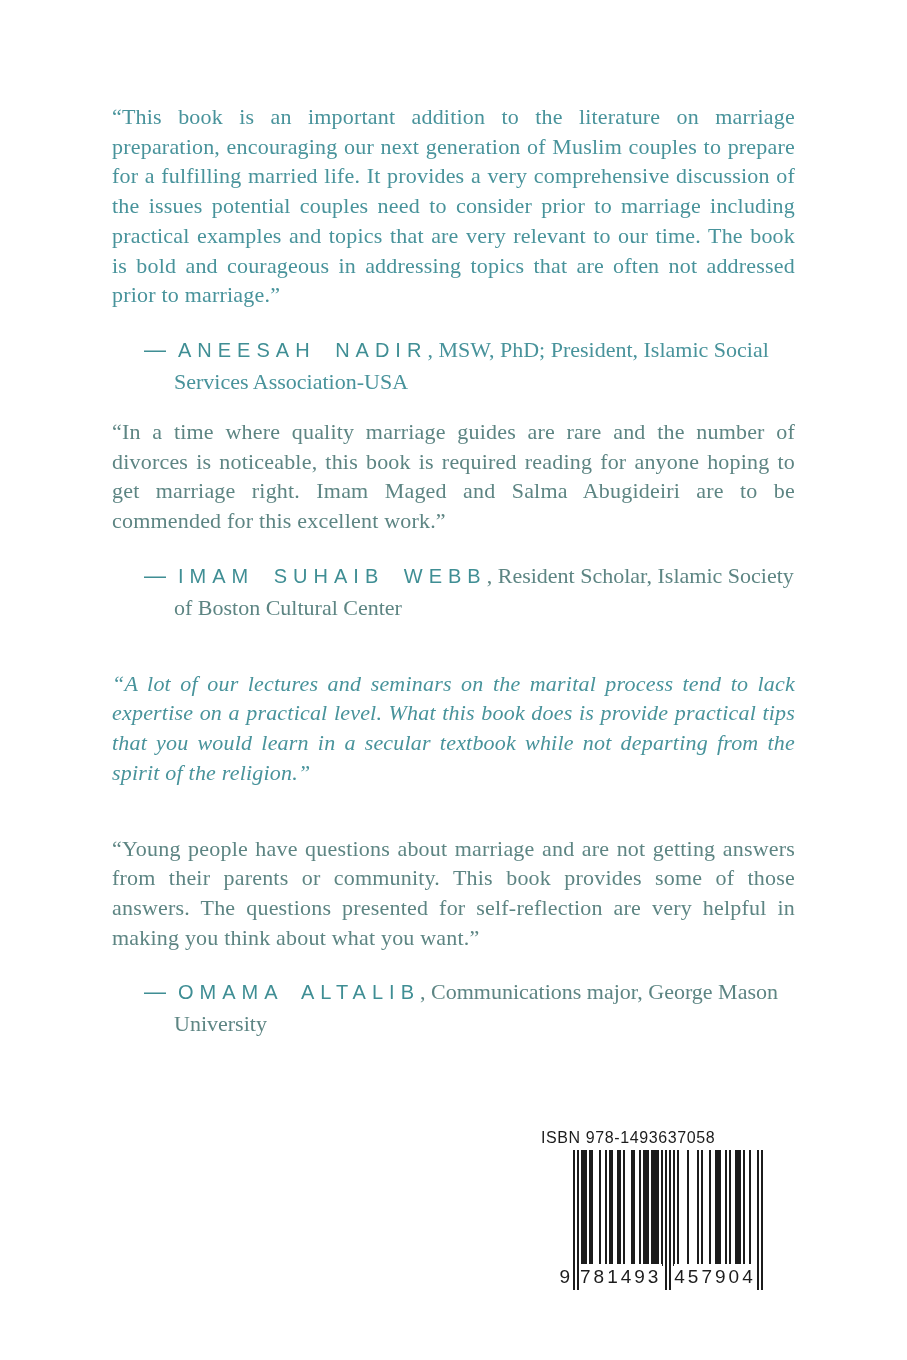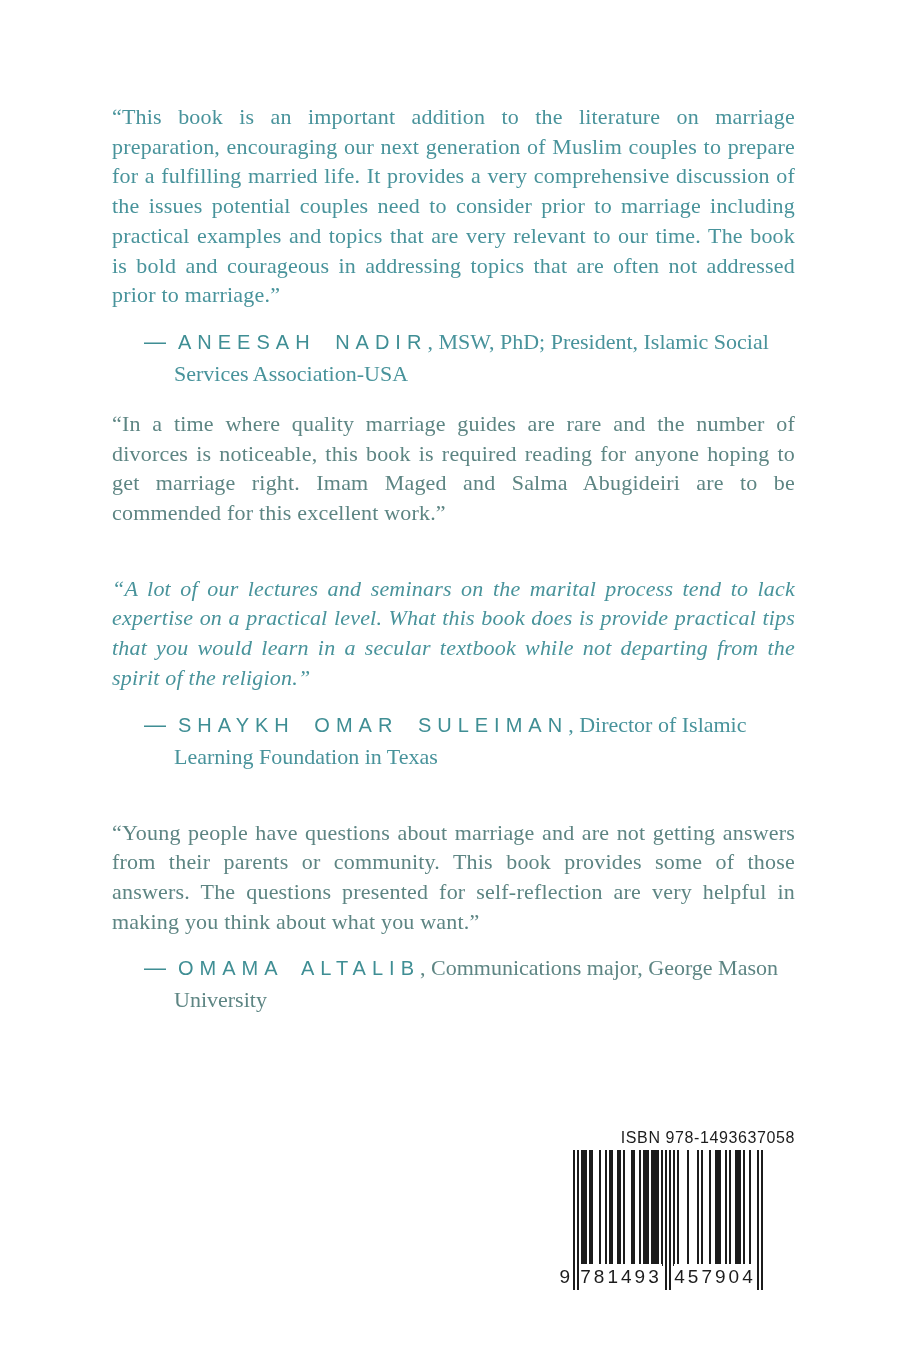--- a/index.html
+++ b/index.html
@@ -23,21 +23,21 @@
   }
   .quote{
     margin:46px 0 0 0;
     font-size:22px;
     line-height:29.7px;
     text-align:justify;
     letter-spacing:0.2px;
   }
   .block:first-child .quote{margin-top:0;}
   .attr{
-    margin:16px 0 0 62px;
+    margin:24px 0 0 62px;
     text-indent:-30px;
     font-size:22px;
     line-height:31px;
   }
   .dash{
     font-family:"Liberation Sans", sans-serif;
     margin-right:12px;
     letter-spacing:0;
   }
   .name{
@@ -54,21 +54,21 @@
     position:absolute;
     left:541px;top:1122px;
     width:254px;height:183px;
     background:#ffffff;
     box-sizing:border-box;
   }
   .isbn-label{
     font-family:"Liberation Sans", sans-serif;
     font-size:16px;
     letter-spacing:0.6px;
-    text-align:right;
+    text-align:left;
     padding-top:7px;
     color:#1c1c1c;
   }
   .bars{
     position:relative;
     width:190px;
     height:142px;
     margin:3px auto 0 auto;
   }
   .bar{
@@ -83,41 +83,41 @@
     position:absolute;
     top:114px;
     font-family:"Liberation Sans", sans-serif;
     font-size:19px;
     line-height:26px;
     color:#1c1c1c;
     background:#ffffff;
     z-index:2;
   }
   .digit.lead{left:-17px;width:14px;text-align:right;background:transparent;}
-  .digit.dleft{left:7px;width:82px;text-align:center;letter-spacing:3px;}
+  .digit.dleft{left:7px;width:82px;text-align:left;letter-spacing:3px;}
   .digit.dright{left:101px;width:82px;text-align:center;letter-spacing:3px;}
 </style>
 </head>
 <body style="background: rgb(215, 216, 215);">
 
 <div class="page">
   <main class="content">
 
     <section class="block">
       <p class="quote" style="color: rgb(72, 147, 155);">“This book is an important addition to the literature on marriage preparation, encouraging our next generation of Muslim couples to prepare for a fulfilling married life. It provides a very comprehensive discussion of the issues potential couples need to consider prior to marriage including practical examples and topics that are very relevant to our time. The book is bold and courageous in addressing topics that are often not addressed prior to marriage.”</p>
       <p class="attr"><span class="dash" style="color: rgb(63, 142, 148);">—</span><span class="name" style="color: rgb(63, 142, 148);">ANEESAH NADIR</span><span class="aff" style="color: rgb(72, 147, 155);">, MSW, PhD; President, Islamic Social Services Association-USA</span></p>
     </section>
 
     <section class="block">
       <p class="quote" style="color: rgb(93, 133, 131); margin-top: 20px;">“In a time where quality marriage guides are rare and the number of divorces is noticeable, this book is required reading for anyone hoping to get marriage right. Imam Maged and Salma Abugideiri are to be commended for this excellent work.”</p>
+      <p class="attr"><span class="dash" style="color: rgb(63, 142, 148);">—</span><span class="name" style="color: rgb(63, 142, 148);">IMAM SUHAIB WEBB</span><span class="aff" style="color: rgb(93, 133, 131);">, Resident Scholar, Islamic Society of Boston Cultural Center</span></p>
     </section>
 
     <section class="block">
       <p class="quote" style="color: rgb(72, 147, 155); font-style: italic;">“A lot of our lectures and seminars on the marital process tend to lack expertise on a practical level. What this book does is provide practical tips that you would learn in a secular textbook while not departing from the spirit of the religion.”</p>
-      <p class="attr"><span class="dash" style="color: rgb(63, 142, 148);">—</span><span class="name" style="color: rgb(63, 142, 148);">SHAYKH OMAR SULEIMAN</span><span class="aff" style="color: rgb(72, 147, 155);">, Director of Islamic Learning Foundation in Texas</span></p>
     </section>
 
     <section class="block">
       <p class="quote" style="color: rgb(93, 133, 131);">“Young people have questions about marriage and are not getting answers from their parents or community. This book provides some of those answers. The questions presented for self-reflection are very helpful in making you think about what you want.”</p>
       <p class="attr"><span class="dash" style="color: rgb(63, 142, 148);">—</span><span class="name" style="color: rgb(63, 142, 148);">OMAMA ALTALIB</span><span class="aff" style="color: rgb(93, 133, 131);">, Communications major, George Mason University</span></p>
     </section>
 
   </main>
 
   <div class="barcode-box">

